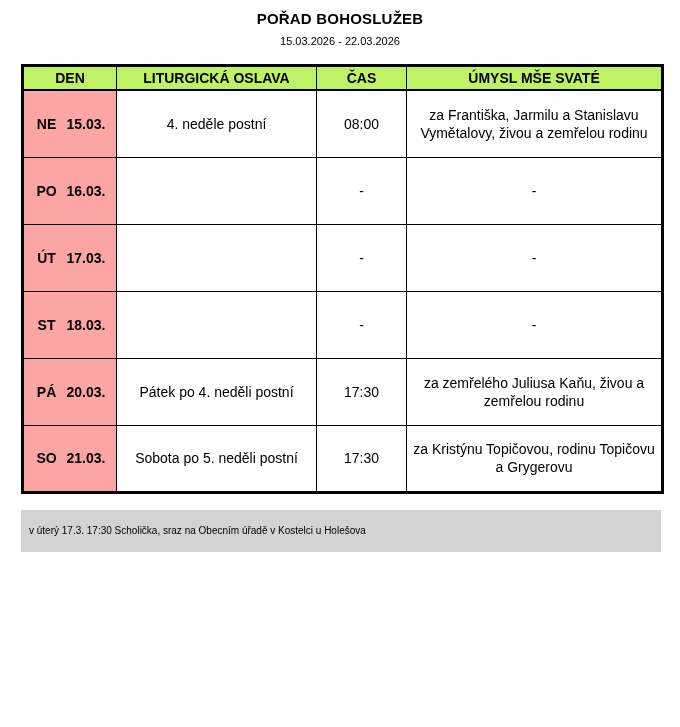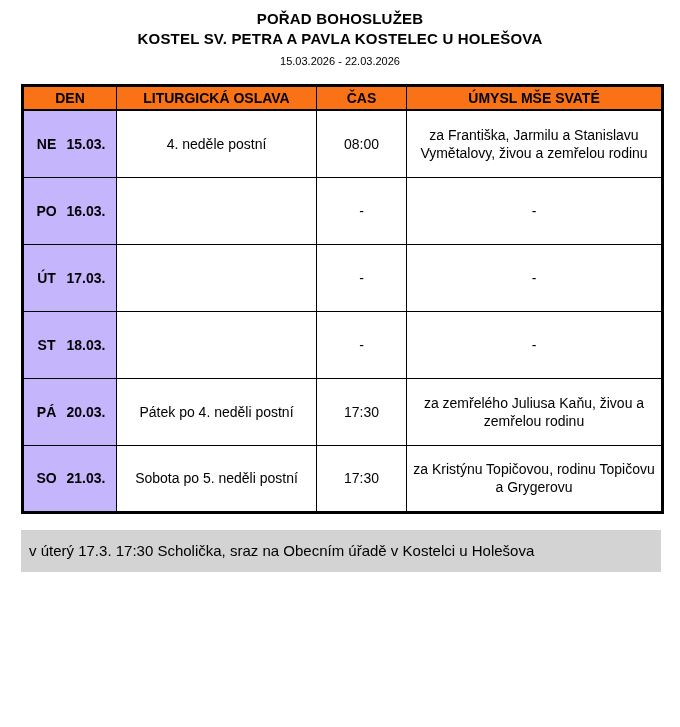--- a/index.html
+++ b/index.html
@@ -35,21 +35,21 @@
   .schedule-wrap {
     margin: 13px 19px 0 21px;
   }
   table.schedule {
     border-collapse: collapse;
     table-layout: fixed;
     width: 640px;
     border: 3px solid #000000;
   }
   table.schedule th {
-    background: #f97316;
+    background: #bef264;
     border: 1px solid #000000;
     border-bottom: 2px solid #000000;
     font-size: 14px;
     font-weight: bold;
     height: 22px;
     padding: 0 2px;
     text-align: center;
     vertical-align: middle;
   }
   table.schedule td {
@@ -58,48 +58,47 @@
     text-align: center;
     vertical-align: middle;
     padding: 2px 4px;
     line-height: 18px;
     word-wrap: break-word;
   }
   table.schedule tbody tr {
     height: 67px;
   }
   td.day-cell {
-    background: #c4b5fd;
+    background: #fca5a5;
     font-weight: bold;
     text-align: left;
     padding-left: 7px;
     white-space: nowrap;
   }
   td.day-cell .day-abbr { display: inline-block; min-width: 24px; }
   td.day-cell .day-date { display: inline-block; margin-left: 8px; }
   .note-band {
     margin: 16px 19px 0 21px;
     width: 640px;
     box-sizing: border-box;
     height: 42px;
     background: #d3d3d3;
     display: flex;
     align-items: center;
     padding-left: 8px;
-    font-size: 15px;
+    font-size: 10px;
   }
 </style>
 </head>
 <body>
 
 <div class="page">
 
   <div class="titles">
     <div class="title-main">POŘAD BOHOSLUŽEB</div>
-    <div class="title-sub">KOSTEL SV. PETRA A PAVLA KOSTELEC U HOLEŠOVA</div>
     <div class="title-dates">15.03.2026 - 22.03.2026</div>
   </div>
 
   <div class="schedule-wrap">
     <table class="schedule">
       <colgroup>
         <col style="width:94px">
         <col style="width:200px">
         <col style="width:90px">
         <col style="width:256px">

